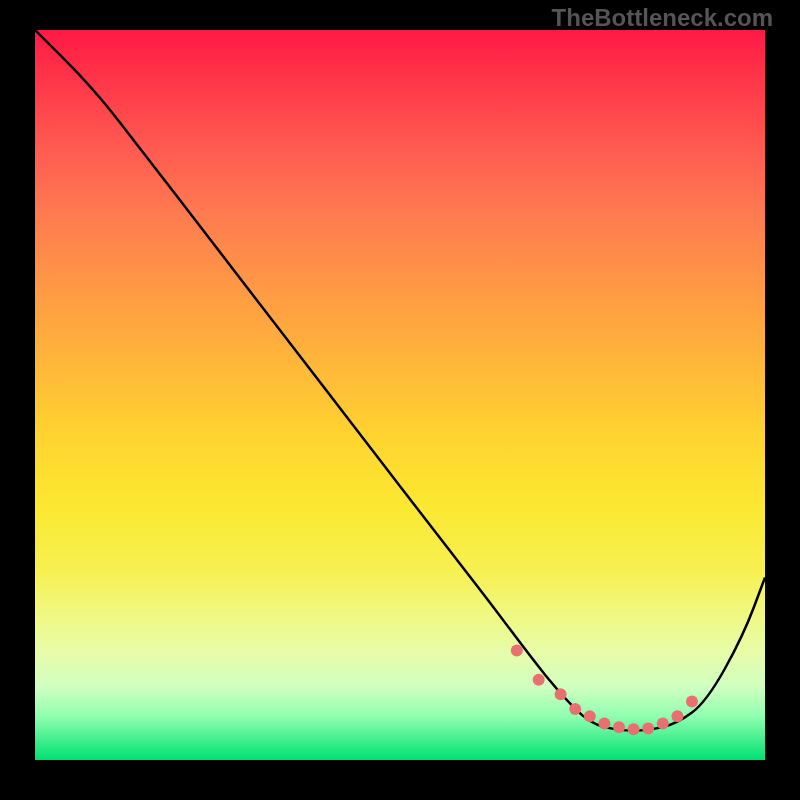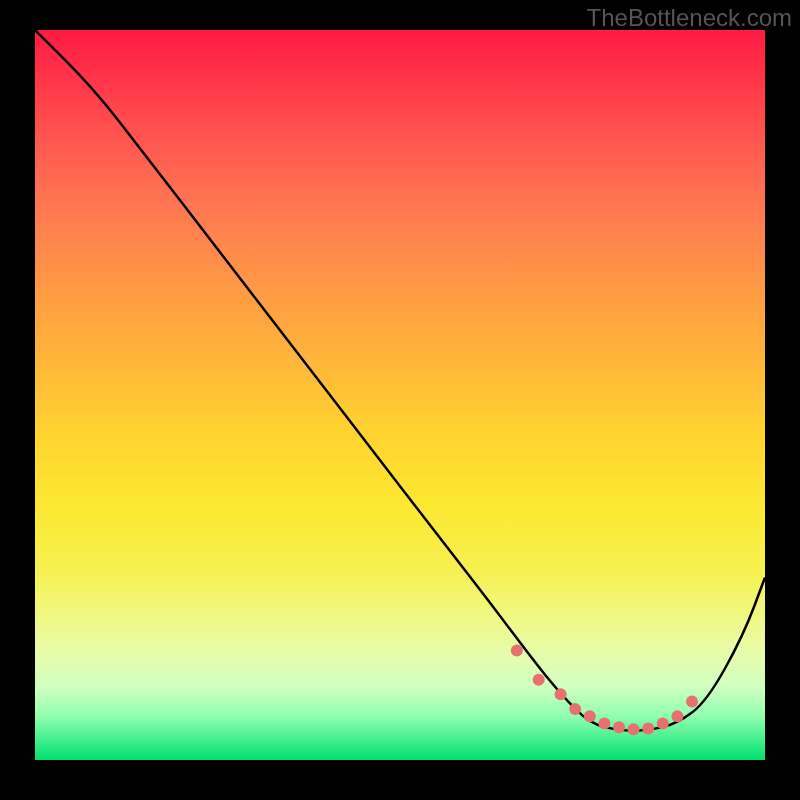--- a/index.html
+++ b/index.html
@@ -7,24 +7,24 @@
     padding: 0;
     background: #000;
     width: 800px;
     height: 800px;
     position: relative;
     font-family: Arial, sans-serif;
   }
   .watermark {
     position: absolute;
     top: 4px;
-    right: 8px;
+    right: 27px;
     color: #555;
     font-size: 24px;
-    font-weight: normal;
+    font-weight: bold;
     z-index: 10;
   }
   .plot-area {
     position: absolute;
     left: 35px;
     top: 30px;
     width: 730px;
     height: 730px;
     background: linear-gradient(to bottom,
       #ff1a44 0%,

